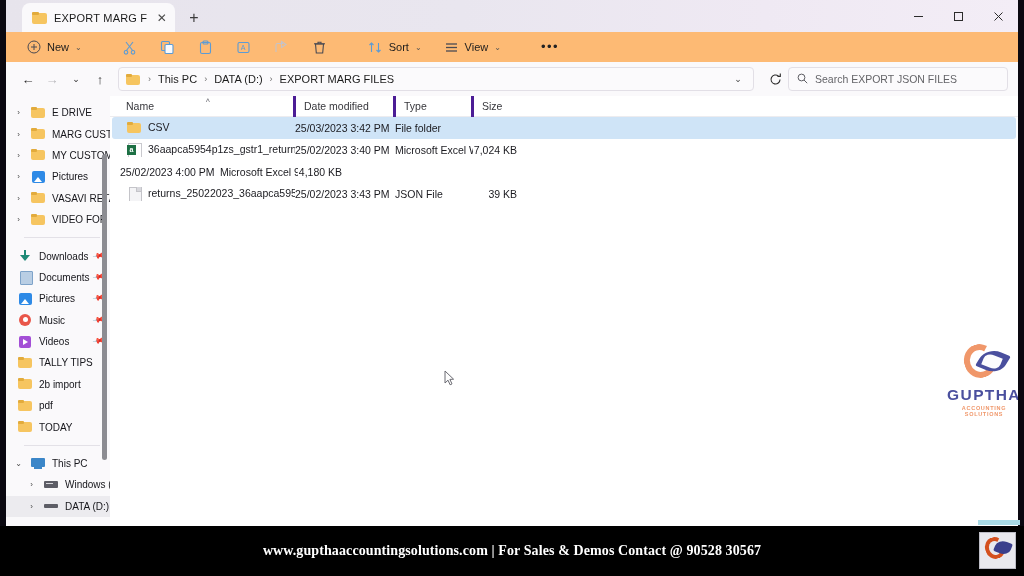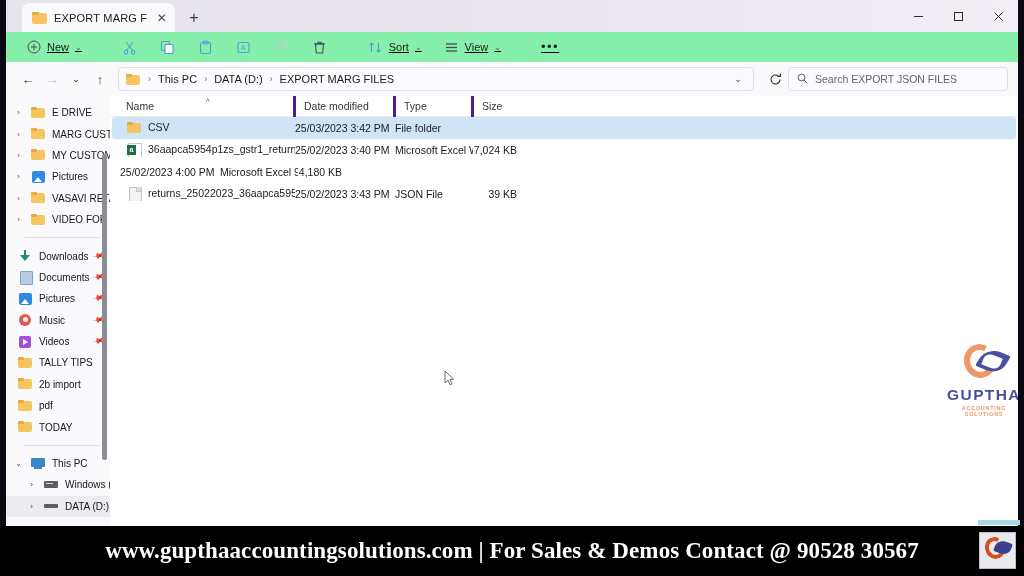--- a/index.html
+++ b/index.html
@@ -49,22 +49,22 @@
     display:flex; align-items:center; justify-content:center;
     font-size: 16px; color: #3c3c3c; line-height: 1;
   }
   .wincontrols { position: absolute; right: 0; top: 0; height: 32px; display: flex; }
   .wc { width: 40px; height: 32px; display:flex; align-items:center; justify-content:center; }
   .wc svg { display:block; }
 
   
   .cmdbar {
     position: relative; height: 30px; width: 100%;
-    background: #86efac;
-    display: flex; align-items: center; padding-left: 12px; gap: 6px; text-decoration: underline;
+    background: #fdba74;
+    display: flex; align-items: center; padding-left: 12px; gap: 6px;
   }
   .cmd-btn {
     height: 26px; display: flex; align-items: center; gap: 5px;
     padding: 0 8px; border-radius: 4px; color: #1d1d1d; font-size: 11px;
   }
   .cmd-ico { width: 16px; height: 16px; display:flex; align-items:center; justify-content:center; }
   .cmd-ico svg { display:block; }
   .chev { font-size: 8px; color: #555; margin-left: 1px; }
   .cmd-sep { width: 12px; }
   .ellipsis { letter-spacing: 1.5px; font-size: 13px; color:#222; line-height: 10px; }
@@ -200,21 +200,21 @@
   
   .cursor { position: absolute; left: 334px; top: 274px; width: 12px; height: 18px; }
 
   
   .banner {
     position: absolute; left: 0; top: 526px; width: 1024px; height: 50px;
     background: #000; display: flex; align-items: center; justify-content: center;
   }
   .banner-text {
     color: #fff; font-family: "Liberation Serif", serif; font-weight: bold;
-    font-size: 23px; letter-spacing: .1px; white-space: nowrap;
+    font-size: 14px; letter-spacing: .1px; white-space: nowrap;
   }
   .banner-logo {
     position: absolute; right: 8px; top: 6px; width: 37px; height: 37px;
     background: #e9e9ee; border: 1px solid #bdbdc6;
     display:flex; align-items:center; justify-content:center;
   }
   .bl-inner { position: relative; width: 29px; height: 29px; }
   .bl-c {
     position: absolute; left: 2px; top: 1px; width: 20px; height: 22px;
     border: 4px solid #d4501e; border-radius: 50%; border-right-color: transparent;

